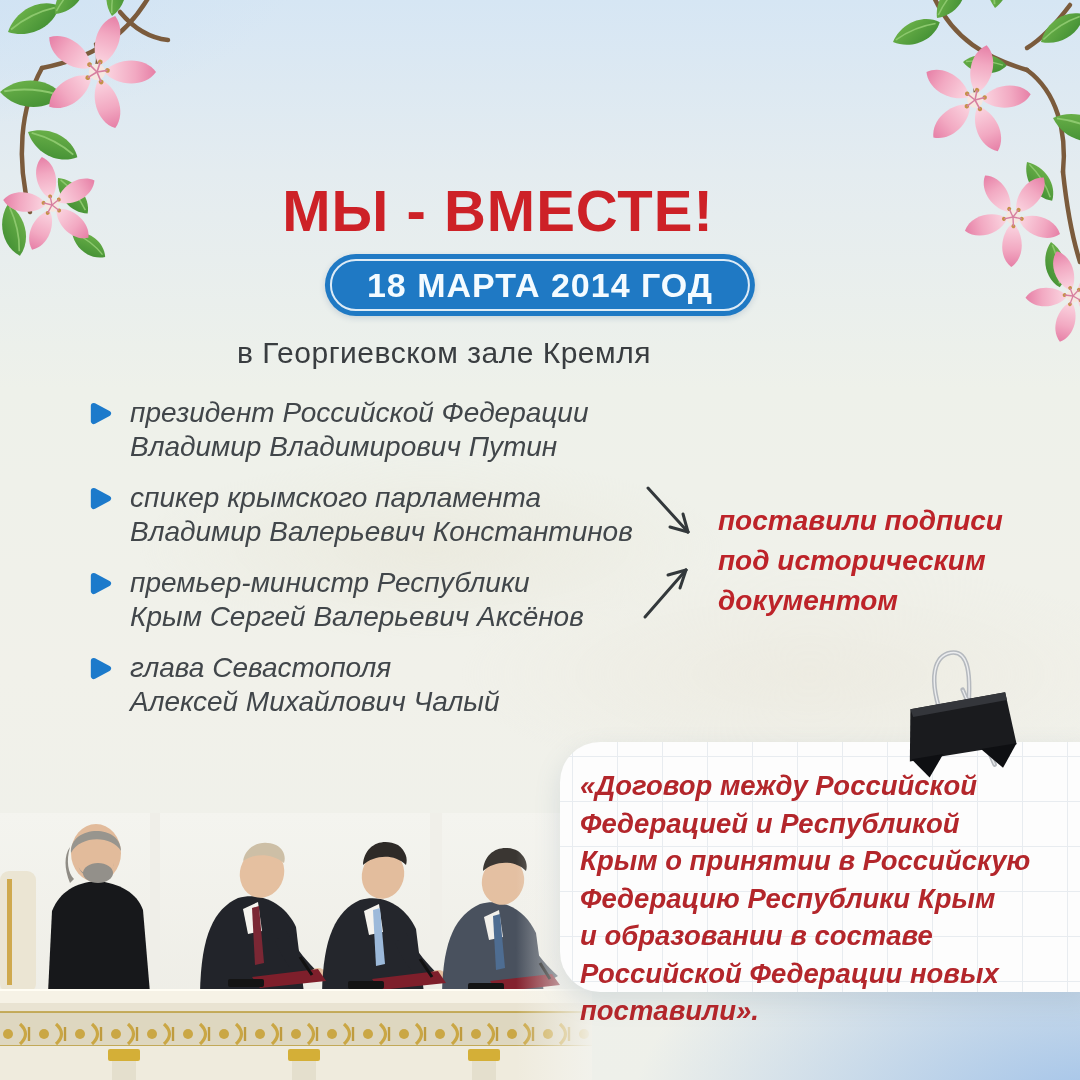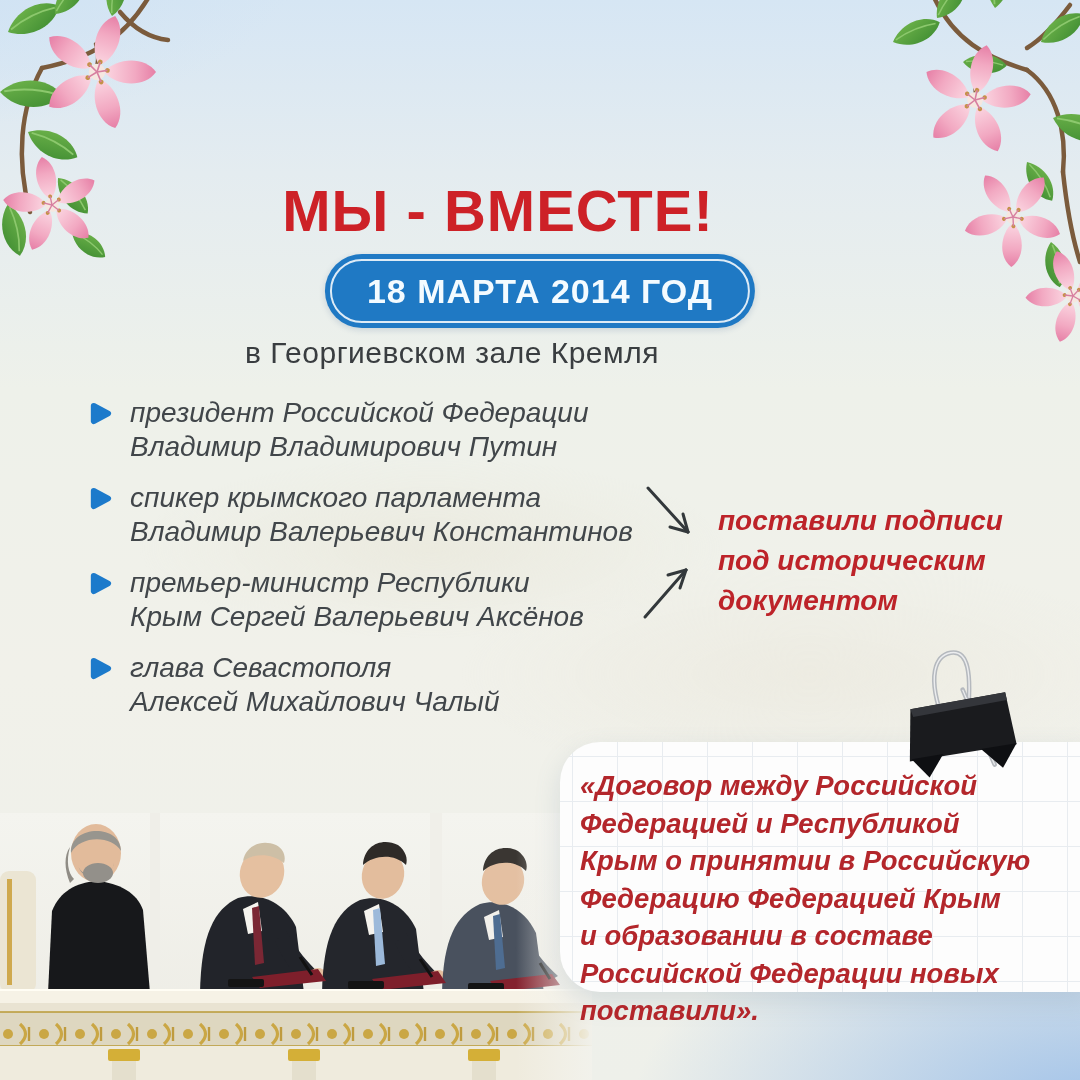--- a/index.html
+++ b/index.html
@@ -13,32 +13,32 @@
   }
   .watermark{position:absolute;left:0;top:380px;width:1080px;height:420px;opacity:.5;
     background:radial-gradient(ellipse 420px 130px at 40% 40%, #e7e4d5 0%, rgba(231,228,213,0) 70%),
                radial-gradient(ellipse 500px 160px at 75% 70%, #e9e6da 0%, rgba(233,230,218,0) 70%);}
   .title{
     position:absolute;left:0;top:138px;width:996px;text-align:center;
     font-size:58px;font-weight:800;letter-spacing:1px;color:#cd2127;z-index:2;
   }
   .badge{
     position:absolute;left:50%;top:254px;transform:translateX(-50%);
-    height:62px;padding:6px 42px;border-radius:40px;background:#1f79c4;
+    height:62px;padding:0 42px;border-radius:40px;background:#1f79c4;
     display:inline-flex;align-items:center;justify-content:center;z-index:2;
     box-shadow:0 2px 6px rgba(40,80,130,.18);
   }
   .badge:before{
     content:"";position:absolute;left:5px;top:5px;right:5px;bottom:5px;
     border:2px solid rgba(255,255,255,.85);border-radius:34px;pointer-events:none;
   }
   .badge-text{font-size:34px;font-weight:700;color:#f4fbff;letter-spacing:1px;white-space:nowrap;}
   .subtitle{
     position:absolute;left:0;top:336px;width:888px;text-align:center;
-    font-size:30px;font-weight:500;color:#393d40;letter-spacing:.5px;z-index:2;padding-left:8px;
+    font-size:30px;font-weight:500;color:#393d40;letter-spacing:.5px;z-index:2;
   }
   .siglist{position:absolute;left:86px;top:396px;display:flex;flex-direction:column;gap:17px;z-index:2;}
   .sigitem{display:flex;gap:17px;}
   .bullet{width:27px;height:27px;flex:0 0 27px;margin-top:4px;}
   .sigtext{font-size:28px;font-style:italic;color:#41464a;line-height:34px;white-space:nowrap;}
   .arrows{position:absolute;left:628px;top:475px;width:90px;height:160px;z-index:2;}
   .annotation{position:absolute;left:706px;top:501px;z-index:2;}
   .annotation div{font-size:28px;font-weight:700;font-style:italic;color:#bd2329;line-height:40px;white-space:nowrap;margin-left:12px;}
   .photo{position:absolute;left:0;top:813px;width:592px;height:267px;z-index:1;}
   .card{
@@ -341,21 +341,21 @@
       </g>
     </g>
     <rect x="516" y="0" width="76" height="267" fill="url(#fadeR)"></rect>
   </svg>
 
   <div class="card">
     <div class="quote">
       <div>«Договор между Российской</div>
       <div>Федерацией и Республикой</div>
       <div>Крым о принятии в Российскую</div>
-      <div>Федерацию Федерацией Крым</div>
+      <div>Федерацию Республики Крым</div>
       <div>и образовании в составе</div>
       <div>Российской Федерации новых</div>
       <div>поставили».</div>
     </div>
   </div>
 
   <svg class="clip" viewBox="0 0 126 142">
     <g transform="rotate(-6 63 80)">
       <path d="M46,78 C33,30 45,11 60,10 C77,9 80,30 69,80" stroke="#b5b9be" stroke-width="4.5" fill="none" stroke-linecap="round"></path>
       <path d="M46,78 C33,30 45,11 60,10 C77,9 80,30 69,80" stroke="#ecedef" stroke-width="1.4" fill="none"></path>

